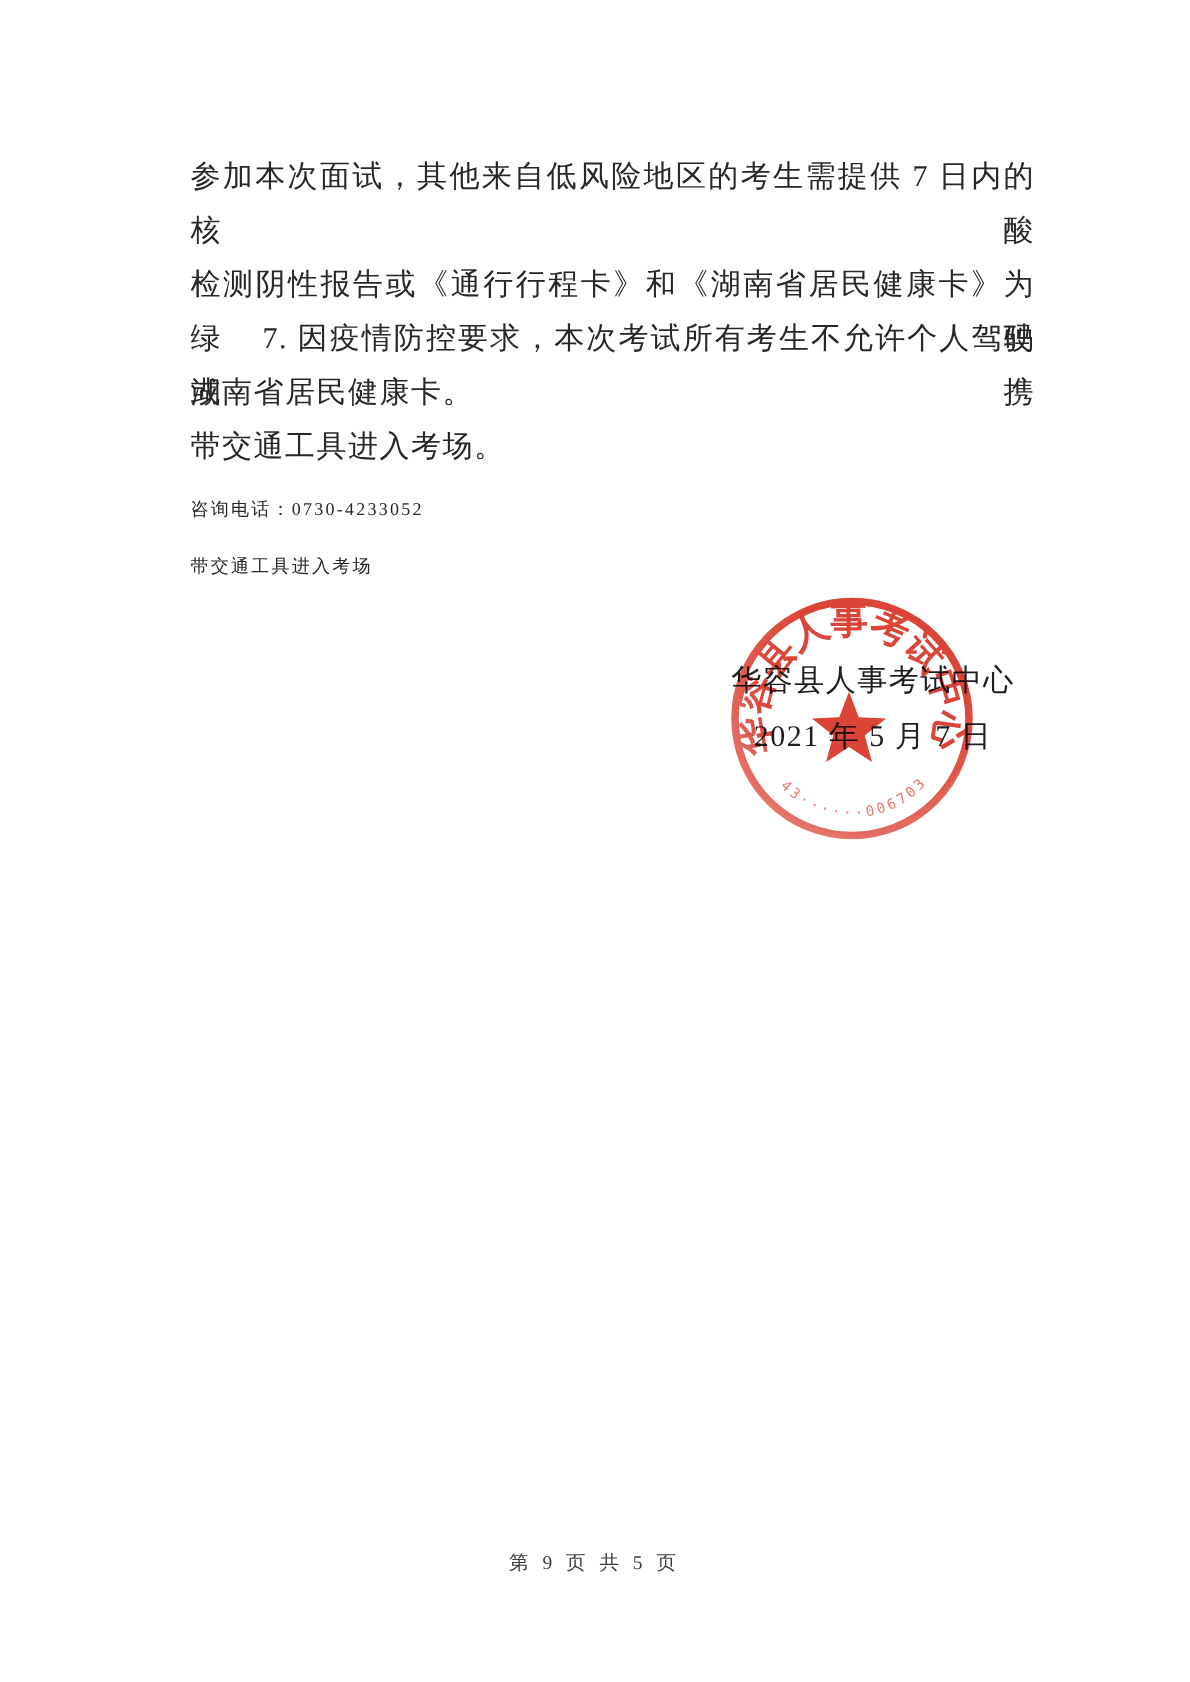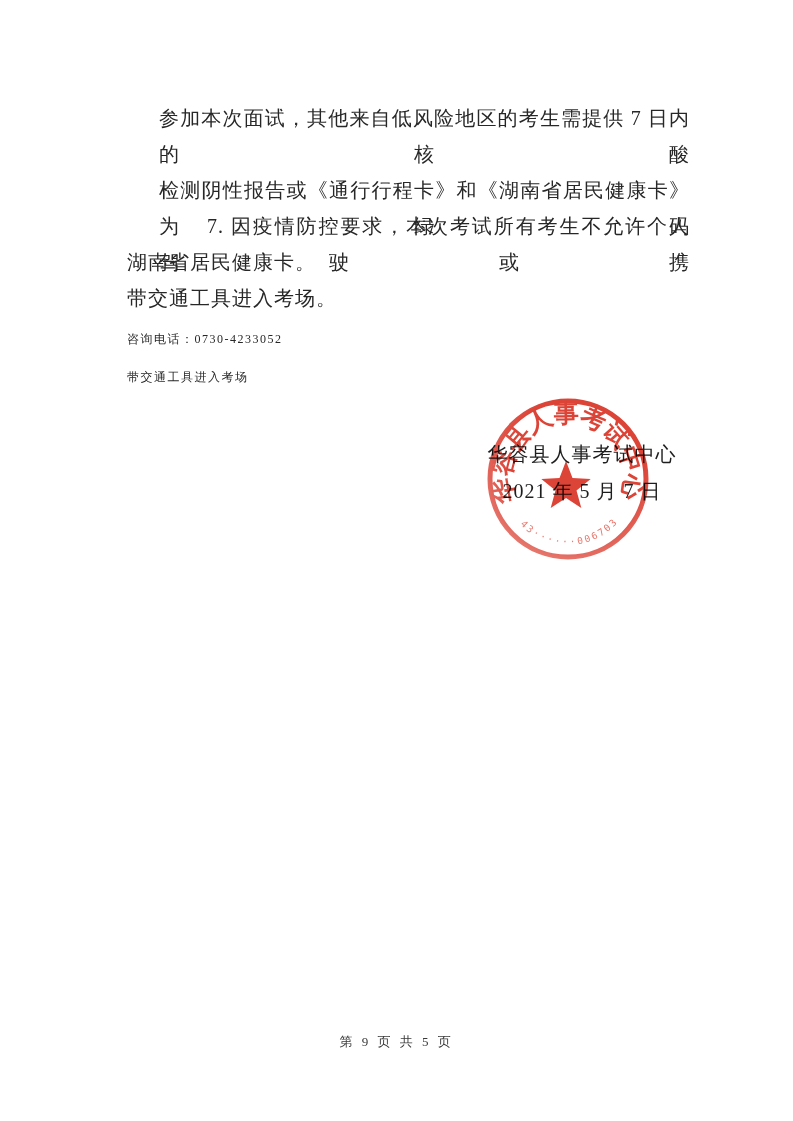--- a/index.html
+++ b/index.html
@@ -15,21 +15,20 @@
   .para{
     position:absolute;left:127px;width:563px;
     font-size:20px;line-height:36px;
     letter-spacing:1px;
   }
   .para .line{white-space:nowrap;}
   .para .line.jfull{
     white-space:normal;
     text-align:justify;
     text-align-last:justify;
-    margin-left:32px;
   }
   #para1{top:100px;}
   #para2{top:208px;}
   #para2 .line:first-child{text-indent:48px;}
   .single-line{
     position:absolute;left:127px;
     font-size:12px;line-height:36px;letter-spacing:1.5px;
     white-space:nowrap;
   }
   #contact-phone{top:321px;font-weight:500;}

